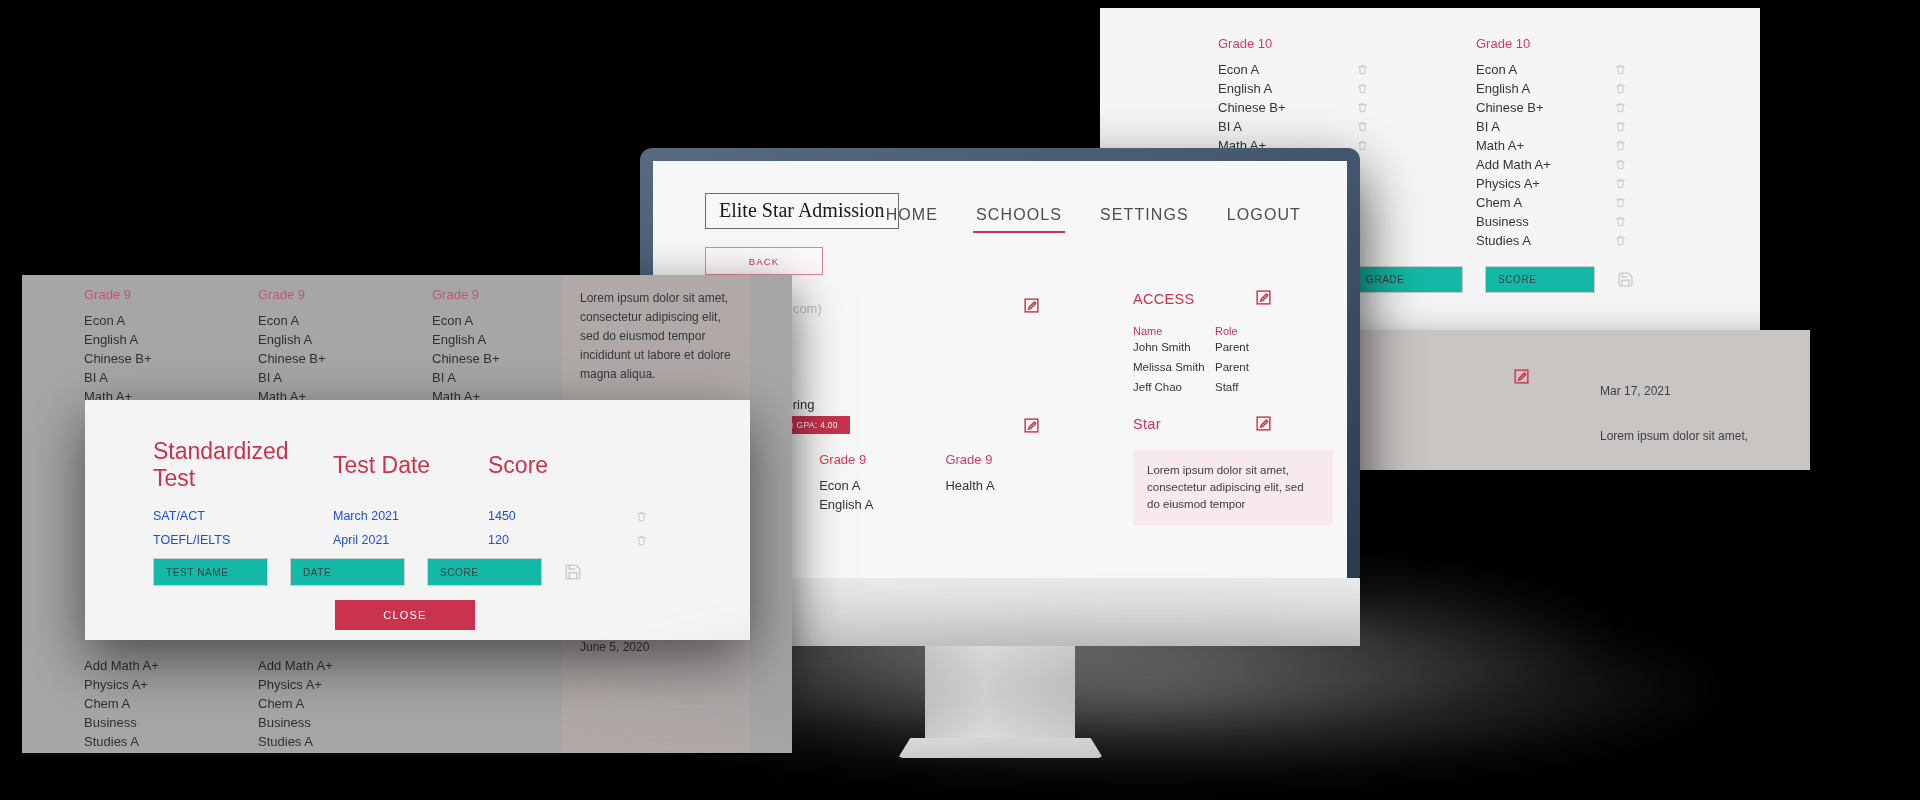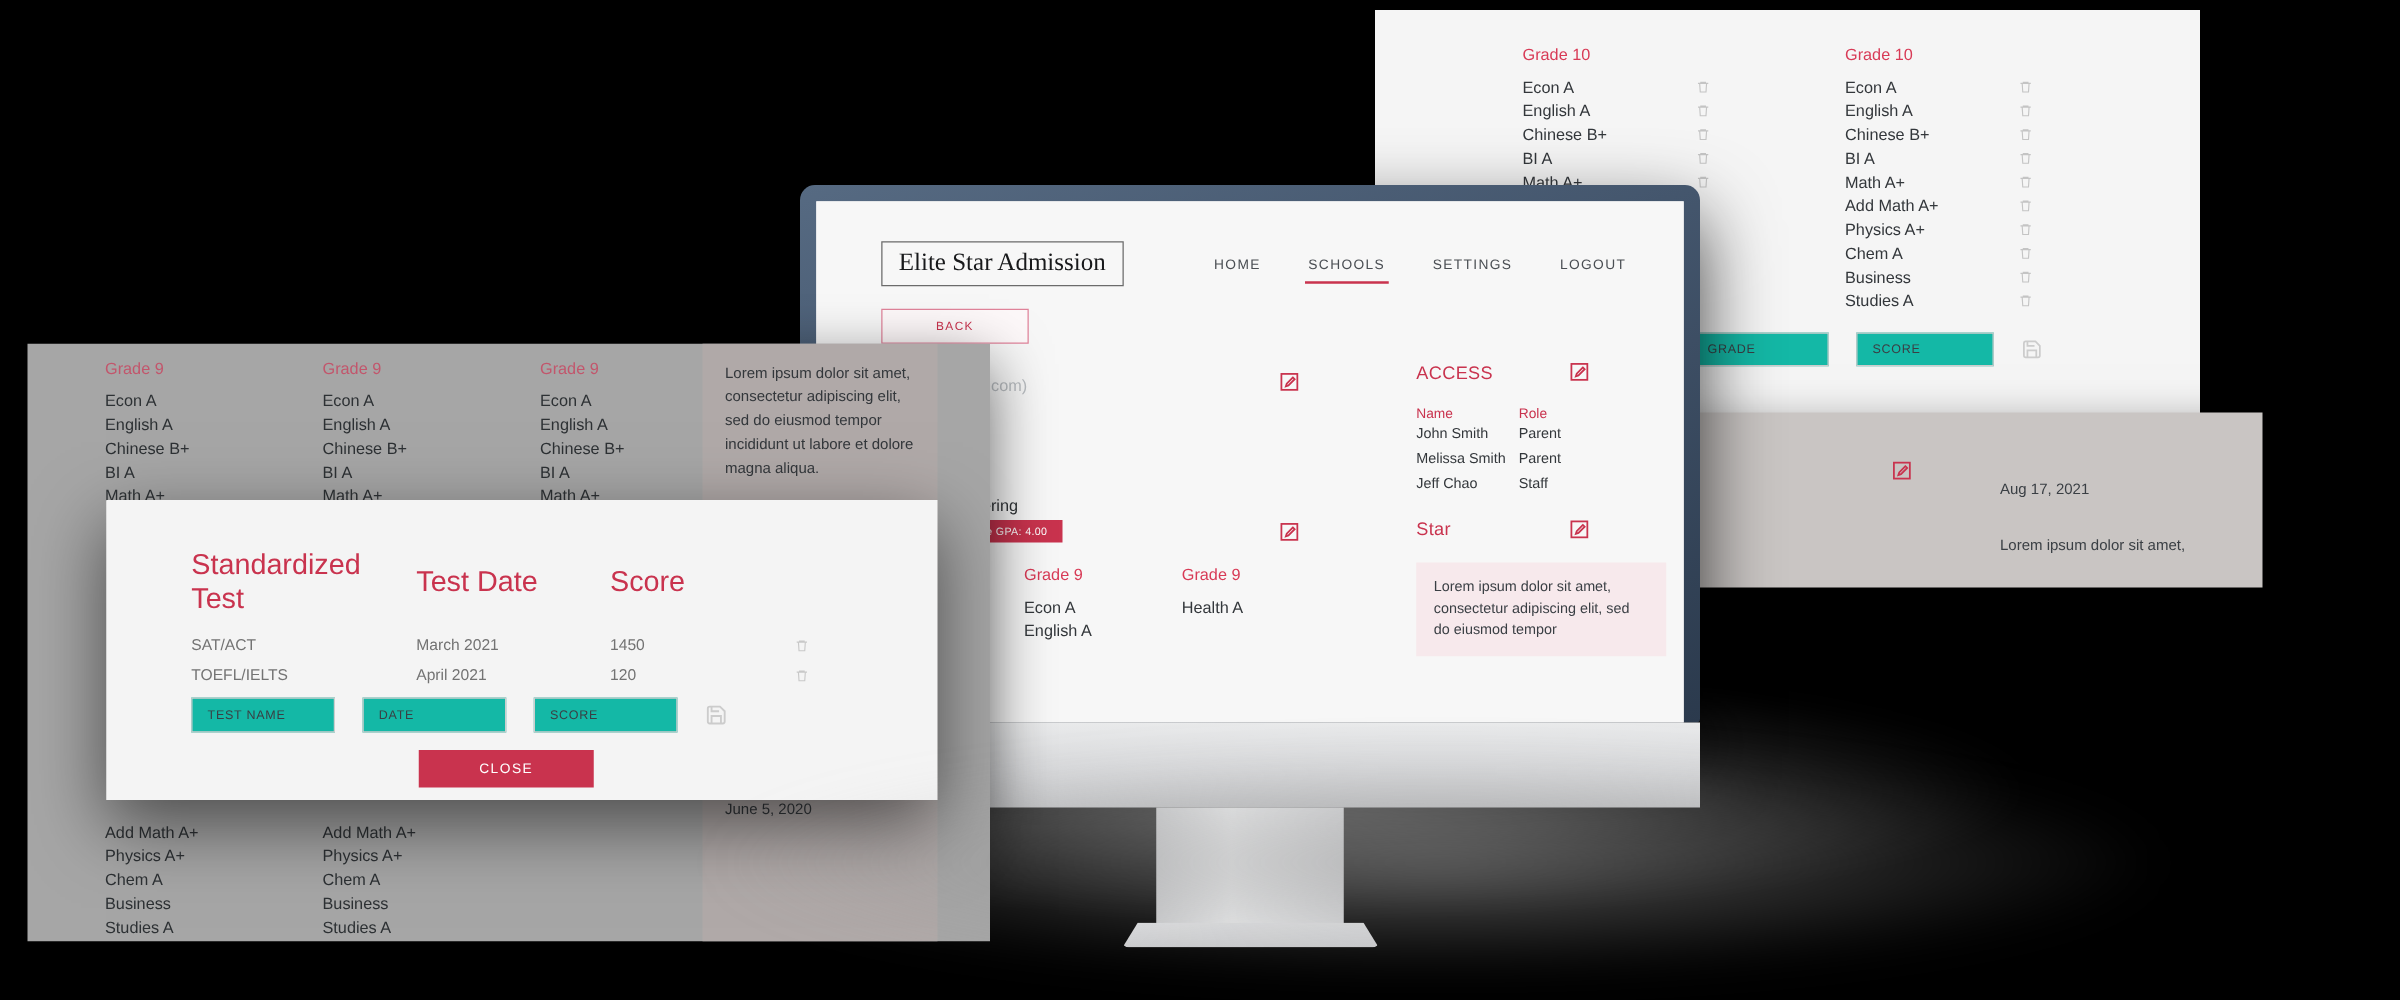--- a/index.html
+++ b/index.html
@@ -95,21 +95,21 @@
   }
 
   
   #app { position: absolute; inset: 0; background: #f7f7f7; }
   #brand {
     position: absolute; left: 52px; top: 32px;
     border: 1px solid #6b6b6b; padding: 5px 13px 6px;
     font-family: "Liberation Serif", serif; font-size: 20px; color: #18191b;
   }
   #nav { position: absolute; right: 46px; top: 45px; display: flex; gap: 38px; }
-  .nav-item { font-size: 11px; letter-spacing: 1.1px; color: #4a4e53; position: relative; cursor: pointer; }
+  .nav-item { font-size: 16px; letter-spacing: 1.1px; color: #4a4e53; position: relative; cursor: pointer; }
   .nav-item.active::after {
     content: ""; position: absolute; left: -3px; right: -3px; bottom: -9px;
     height: 2.5px; background: #c9334e;
   }
   #btn-back {
     position: absolute; left: 52px; top: 86px; width: 118px; height: 28px;
     border: 1px solid #e0849a; background: #fdf8f9; color: #c9334e;
     font-size: 9.5px; letter-spacing: 1.1px; display: flex; align-items: center; justify-content: center;
     cursor: pointer;
   }
@@ -172,21 +172,21 @@
 
   
   #test-modal {
     position: absolute; left: 85px; top: 400px; width: 665px; height: 240px;
     background: #f4f4f4;
     box-shadow: 0 20px 55px rgba(0,0,0,.55);
   }
   #test-modal .tbl { position: absolute; left: 68px; top: 38px; width: 530px; }
   #test-modal .trow { display: flex; align-items: center; }
   #test-modal .th { color: #c9334e; font-size: 23px; padding-bottom: 12px; }
-  #test-modal .td { color: #737373; font-size: 12.5px; line-height: 24px; }
+  #test-modal .td { color: #1d4ed8; font-size: 12.5px; line-height: 24px; }
   #test-modal .c1 { width: 180px; }
   #test-modal .c2 { width: 155px; }
   #test-modal .c3 { width: 130px; }
   #test-modal .inputs { position: absolute; left: 68px; top: 158px; display: flex; align-items: center; gap: 22px; }
   #test-modal .field { height: 28px; font-size: 10px; }
   #test-modal .tf1 { width: 115px; }
   #test-modal .tf2 { width: 115px; }
   #test-modal .tf3 { width: 115px; }
   #test-modal .btn-close { position: absolute; left: 250px; top: 200px; width: 140px; height: 30px; }
 
@@ -349,21 +349,21 @@
     <div class="btn-close">CLOSE</div>
   </div>
 
   <div class="card" id="card-farright">
     <span class="edit-ico">
       <svg viewBox="0 0 24 24" fill="none" stroke="currentColor" stroke-width="2">
           <rect x="3" y="3" width="18" height="18"></rect>
           <path d="M16 7l-7 7-1 3 3-1 7-7z"></path>
         </svg>
     </span>
-    <div class="n-date">Aug 17, 2021</div>
+    <div class="n-date">Mar 17, 2021</div>
     <div class="n-body">Lorem ipsum dolor sit amet,</div>
   </div>
 
   <div id="monitor-shadow"></div>
   <div id="monitor">
     <div id="bezel">
       <div id="screen">
 
         <div id="app">
 

